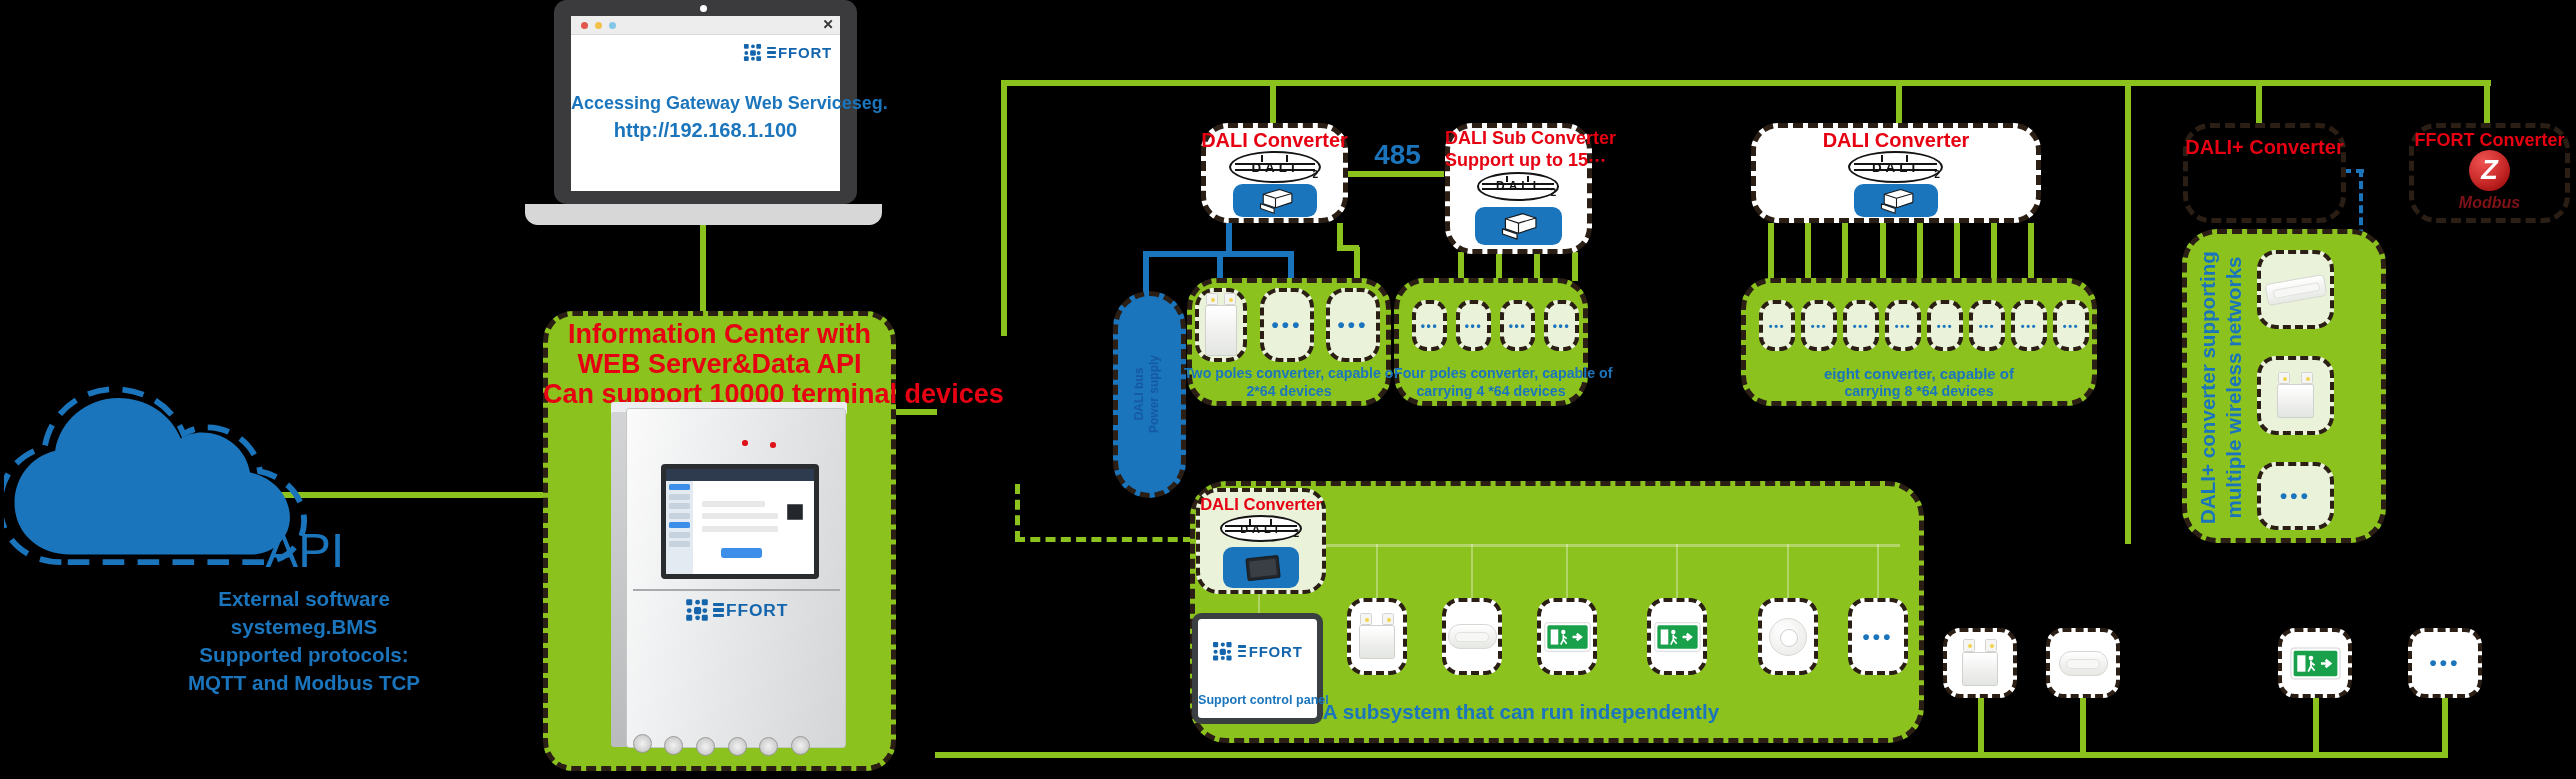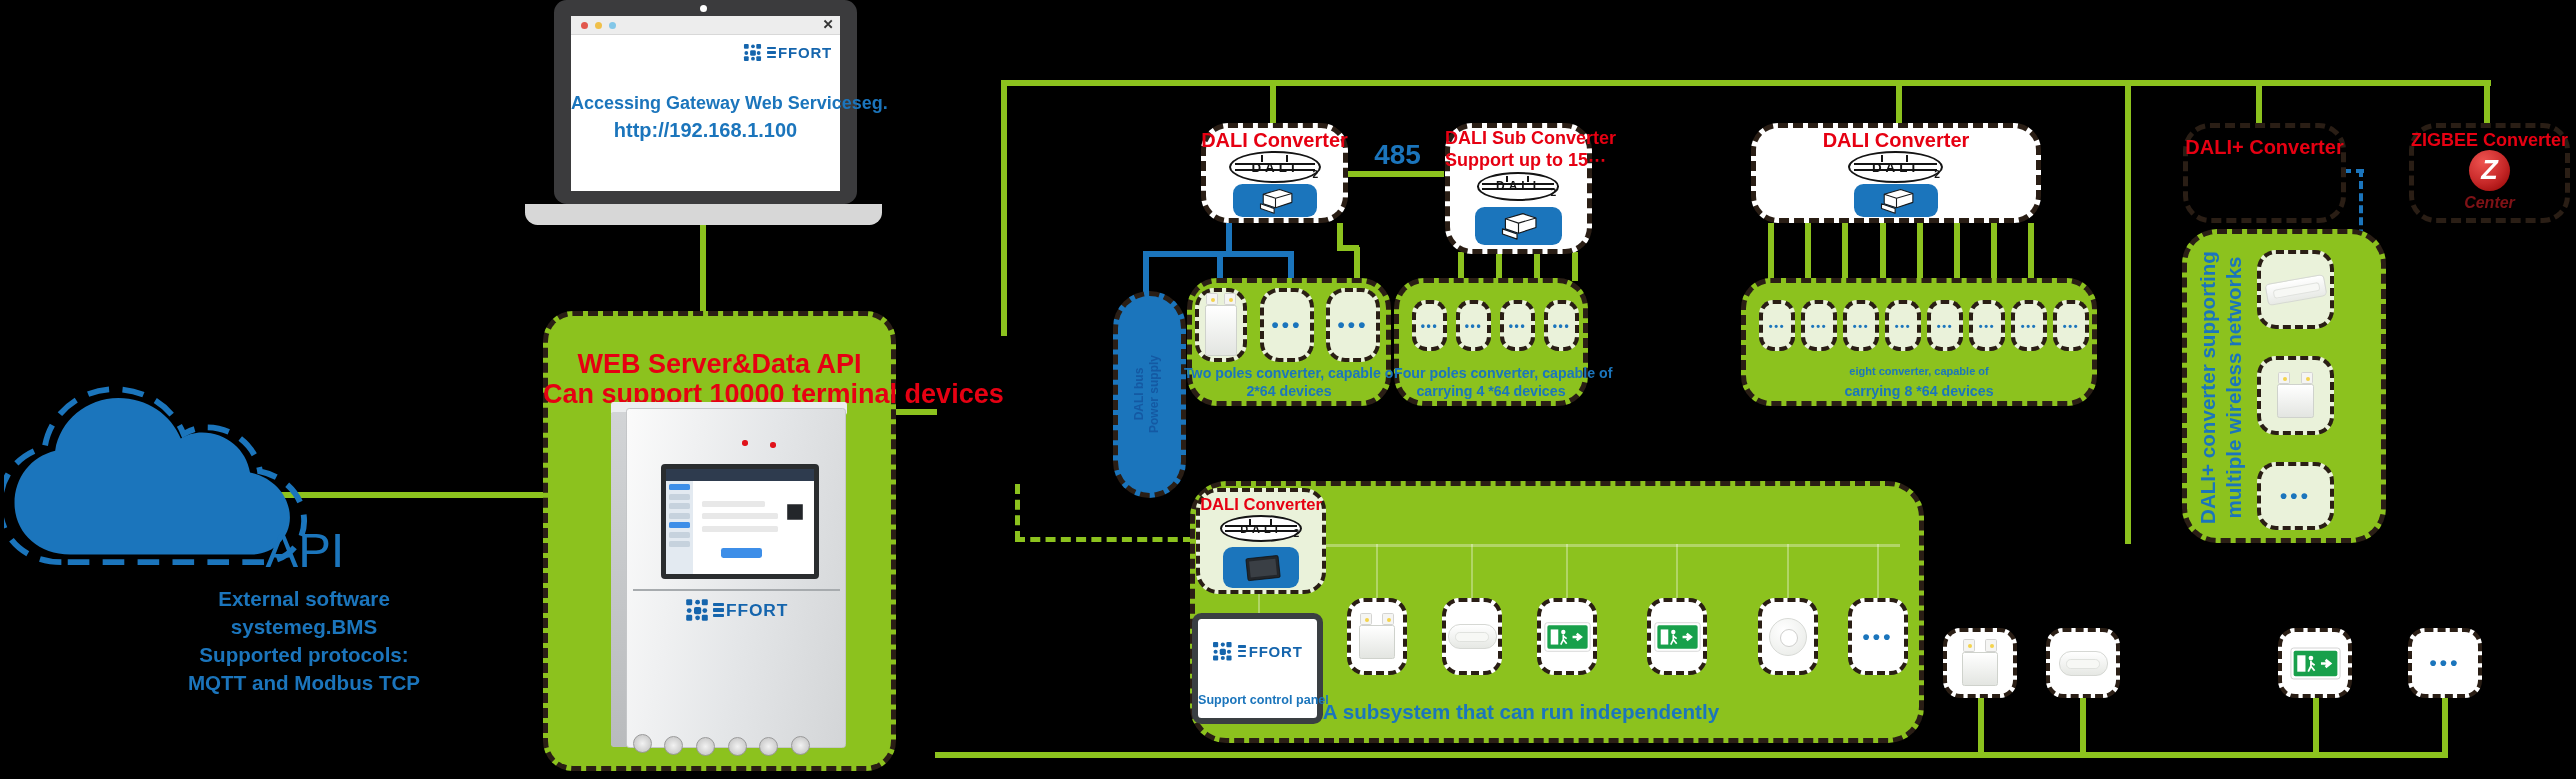--- a/index.html
+++ b/index.html
@@ -156,20 +156,21 @@
             <span>FFORT</span>
           </span>
       </div>
       <div class="abs blu ctr now" style="left:0;top:77px;width:269px;font-size:18px">Accessing Gateway Web Serviceseg.</div>
       <div class="abs blu ctr now" style="left:0;top:103px;width:269px;font-size:20px">http://192.168.1.100</div>
     </div>
     <div class="abs" style="left:0;top:204px;width:357px;height:20.6px;background:#d7d7d7;border-radius:0 0 12.6px 12.6px"></div>
   </div>
 
   <div class="gbox" style="left:543px;top:311px;width:353px;height:460px"></div>
+  <div class="abs red ctr now" style="left:543px;top:319px;width:353px;font-size:27px">Information Center with</div>
   <div class="abs red ctr now" style="left:543px;top:349px;width:353px;font-size:27px">WEB Server&amp;Data API</div>
   <div class="abs red ctr now" style="left:543px;top:379px;width:353px;font-size:27px">Can support 10000 terminal devices</div>
 
   <div class="abs" style="left:609px;top:402px;width:239px;height:348px">
     <div class="abs" style="left:1.6px;top:0;width:236px;height:12.6px;background:#eceeef;border-radius:2.4px"></div>
     <div class="abs" style="left:1.6px;top:9.5px;width:17.4px;height:335px;background:linear-gradient(#d2d4d6,#b9bbbd);border-radius:2.4px"></div>
     <div class="abs" style="left:17.4px;top:6.3px;width:220px;height:340px;background:linear-gradient(100deg,#fbfbfb,#e4e6e8 55%,#d3d5d7);border:0.8px solid #c4c6c8;border-radius:3.2px"></div>
     <div class="abs" style="left:133px;top:38px;width:5.5px;height:5.5px;border-radius:50%;background:#e0121a"></div>
     <div class="abs" style="left:161px;top:40px;width:5.5px;height:5.5px;border-radius:50%;background:#e0121a"></div>
     <div class="abs" style="left:52px;top:62px;width:158px;height:115px;border:5.5px solid #2a2d2f;border-radius:4px;background:#fff">
@@ -284,25 +285,25 @@
           <path d="M14 12 L32 18 L56 11" fill="none"></path>
           <path d="M32 18 L32 32" fill="none"></path>
           <path d="M10 26 L30 33 L30 40 L10 33 Z" fill="#fff"></path>
         </g>
       </svg>
   </div>
 
   <div class="tbox" style="left:2183px;top:123px;width:163px;height:100px"></div>
   <div class="abs red ctr now" style="left:2183px;top:136px;width:163px;font-size:20px">DALI+ Converter</div>
   <div class="tbox" style="left:2409px;top:123px;width:161px;height:100px"></div>
-  <div class="abs red ctr now" style="left:2409px;top:130px;width:161px;font-size:18px">ZIGBEE Converter</div>
+  <div class="abs red ctr now" style="left:2409px;top:130px;width:161px;font-size:18px">FFORT Converter</div>
   <div class="abs" style="left:2469px;top:150px;width:41px;height:41px;border-radius:50%;background:radial-gradient(circle at 35% 28%,#ef5350,#c62828 55%,#8e0000);display:flex;align-items:center;justify-content:center">
     <span style="color:#fff;font-weight:800;font-style:italic;font-size:27px;line-height:1">Z</span>
   </div>
-  <div class="abs ctr now" style="left:2409px;top:194px;width:161px;font-size:16px;font-weight:800;font-style:italic;color:#7F1216">Center</div>
+  <div class="abs ctr now" style="left:2409px;top:194px;width:161px;font-size:16px;font-weight:800;font-style:italic;color:#7F1216">Modbus</div>
 
   <div class="capsule" style="left:1113px;top:291px;width:73px;height:207px"></div>
   <div class="abs ctr" style="left:1049px;top:378px;width:198px;height:32px;transform:rotate(-90deg);line-height:15px">
     <div style="font-size:12px;font-weight:bold;color:#1459A3">DALI bus</div>
     <div style="font-size:12px;font-weight:bold;color:#1459A3">Power supply</div>
   </div>
 
   <div class="gbox" style="left:1187px;top:278px;width:204px;height:128px"></div>
   <div class="ibox" style="left:1195px;top:288px;width:52px;height:74px">
     <div class="dev-twin tall" style="width:36px">
@@ -354,21 +355,21 @@
     </div>
   <div class="ibox" style="left:1969px;top:300px;width:36px;height:51px;border-radius:14.2px">
       <span class="dots" style="font-size:11px;letter-spacing:1.6px">•••</span>
     </div>
   <div class="ibox" style="left:2011px;top:300px;width:36px;height:51px;border-radius:14.2px">
       <span class="dots" style="font-size:11px;letter-spacing:1.6px">•••</span>
     </div>
   <div class="ibox" style="left:2053px;top:300px;width:36px;height:51px;border-radius:14.2px">
       <span class="dots" style="font-size:11px;letter-spacing:1.6px">•••</span>
     </div>
-  <div class="abs blu ctr now" style="left:1741px;top:365px;width:356px;font-size:11px">eight converter, capable of</div>
+  <div class="abs blu ctr now" style="left:1741px;top:365px;width:356px;font-size:15px">eight converter, capable of</div>
   <div class="abs blu ctr now" style="left:1741px;top:383px;width:356px;font-size:14.2px">carrying 8 *64 devices</div>
 
   <div class="gbox" style="left:2182px;top:229px;width:204px;height:314px;border-radius:35px"></div>
   <div class="abs ctr" style="left:2072px;top:360px;width:300px;height:55px;transform:rotate(-90deg);line-height:26px">
     <div class="blu now" style="font-size:20.6px">DALI+ converter supporting</div>
     <div class="blu now" style="font-size:20.6px">multiple wireless networks</div>
   </div>
   <div class="ibox" style="left:2257px;top:250px;width:77px;height:79px">
     <div class="dev-slab"></div>
   </div>

